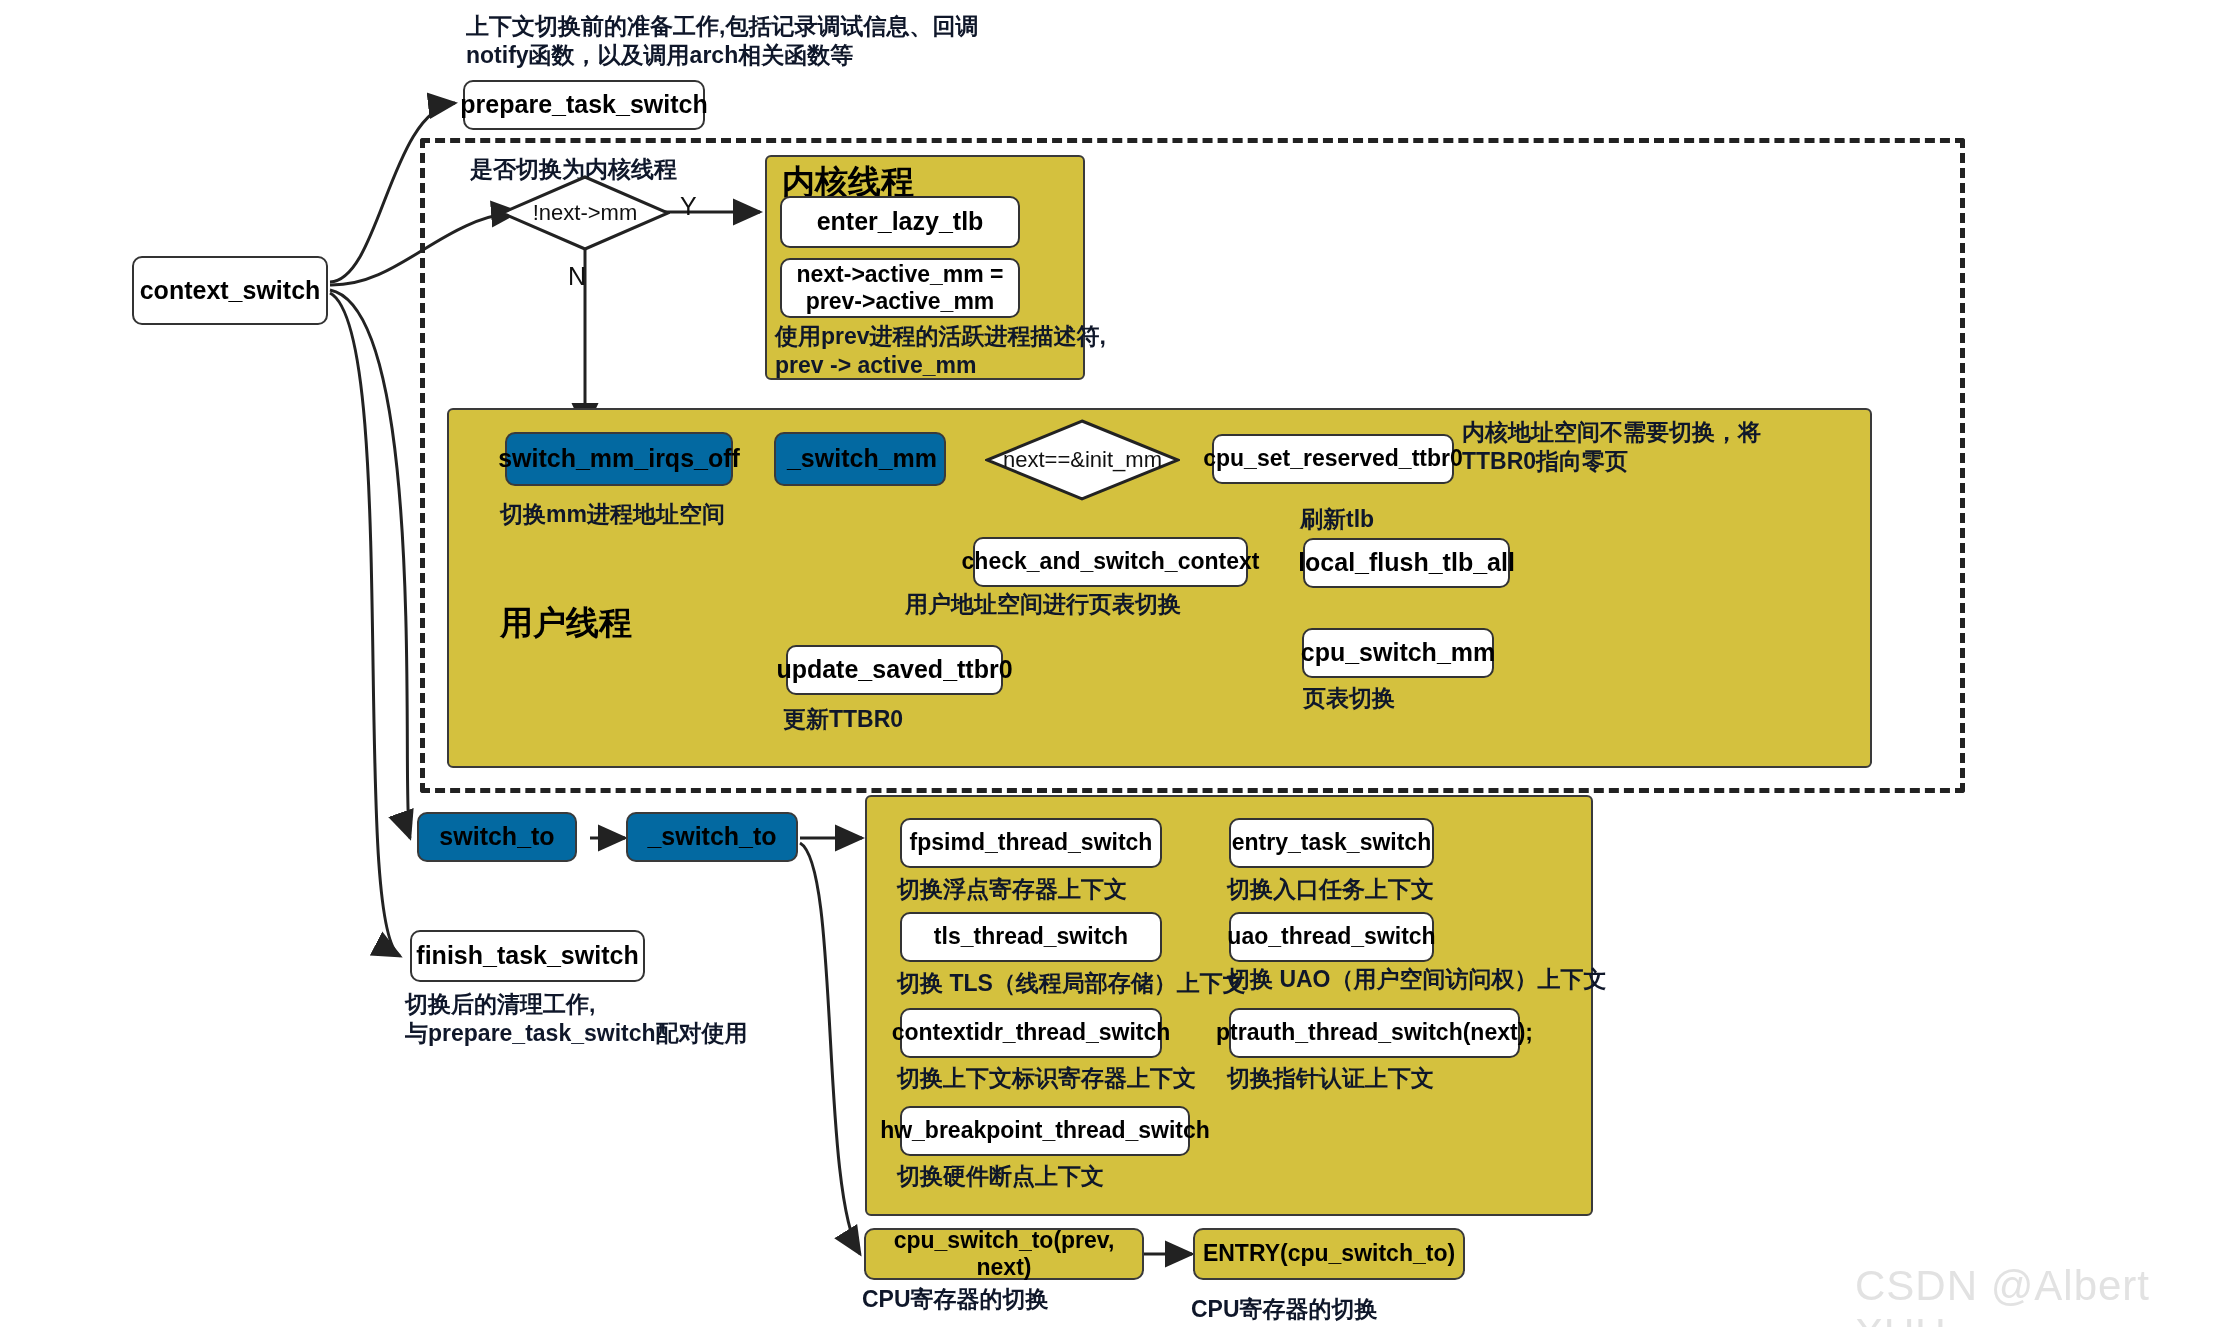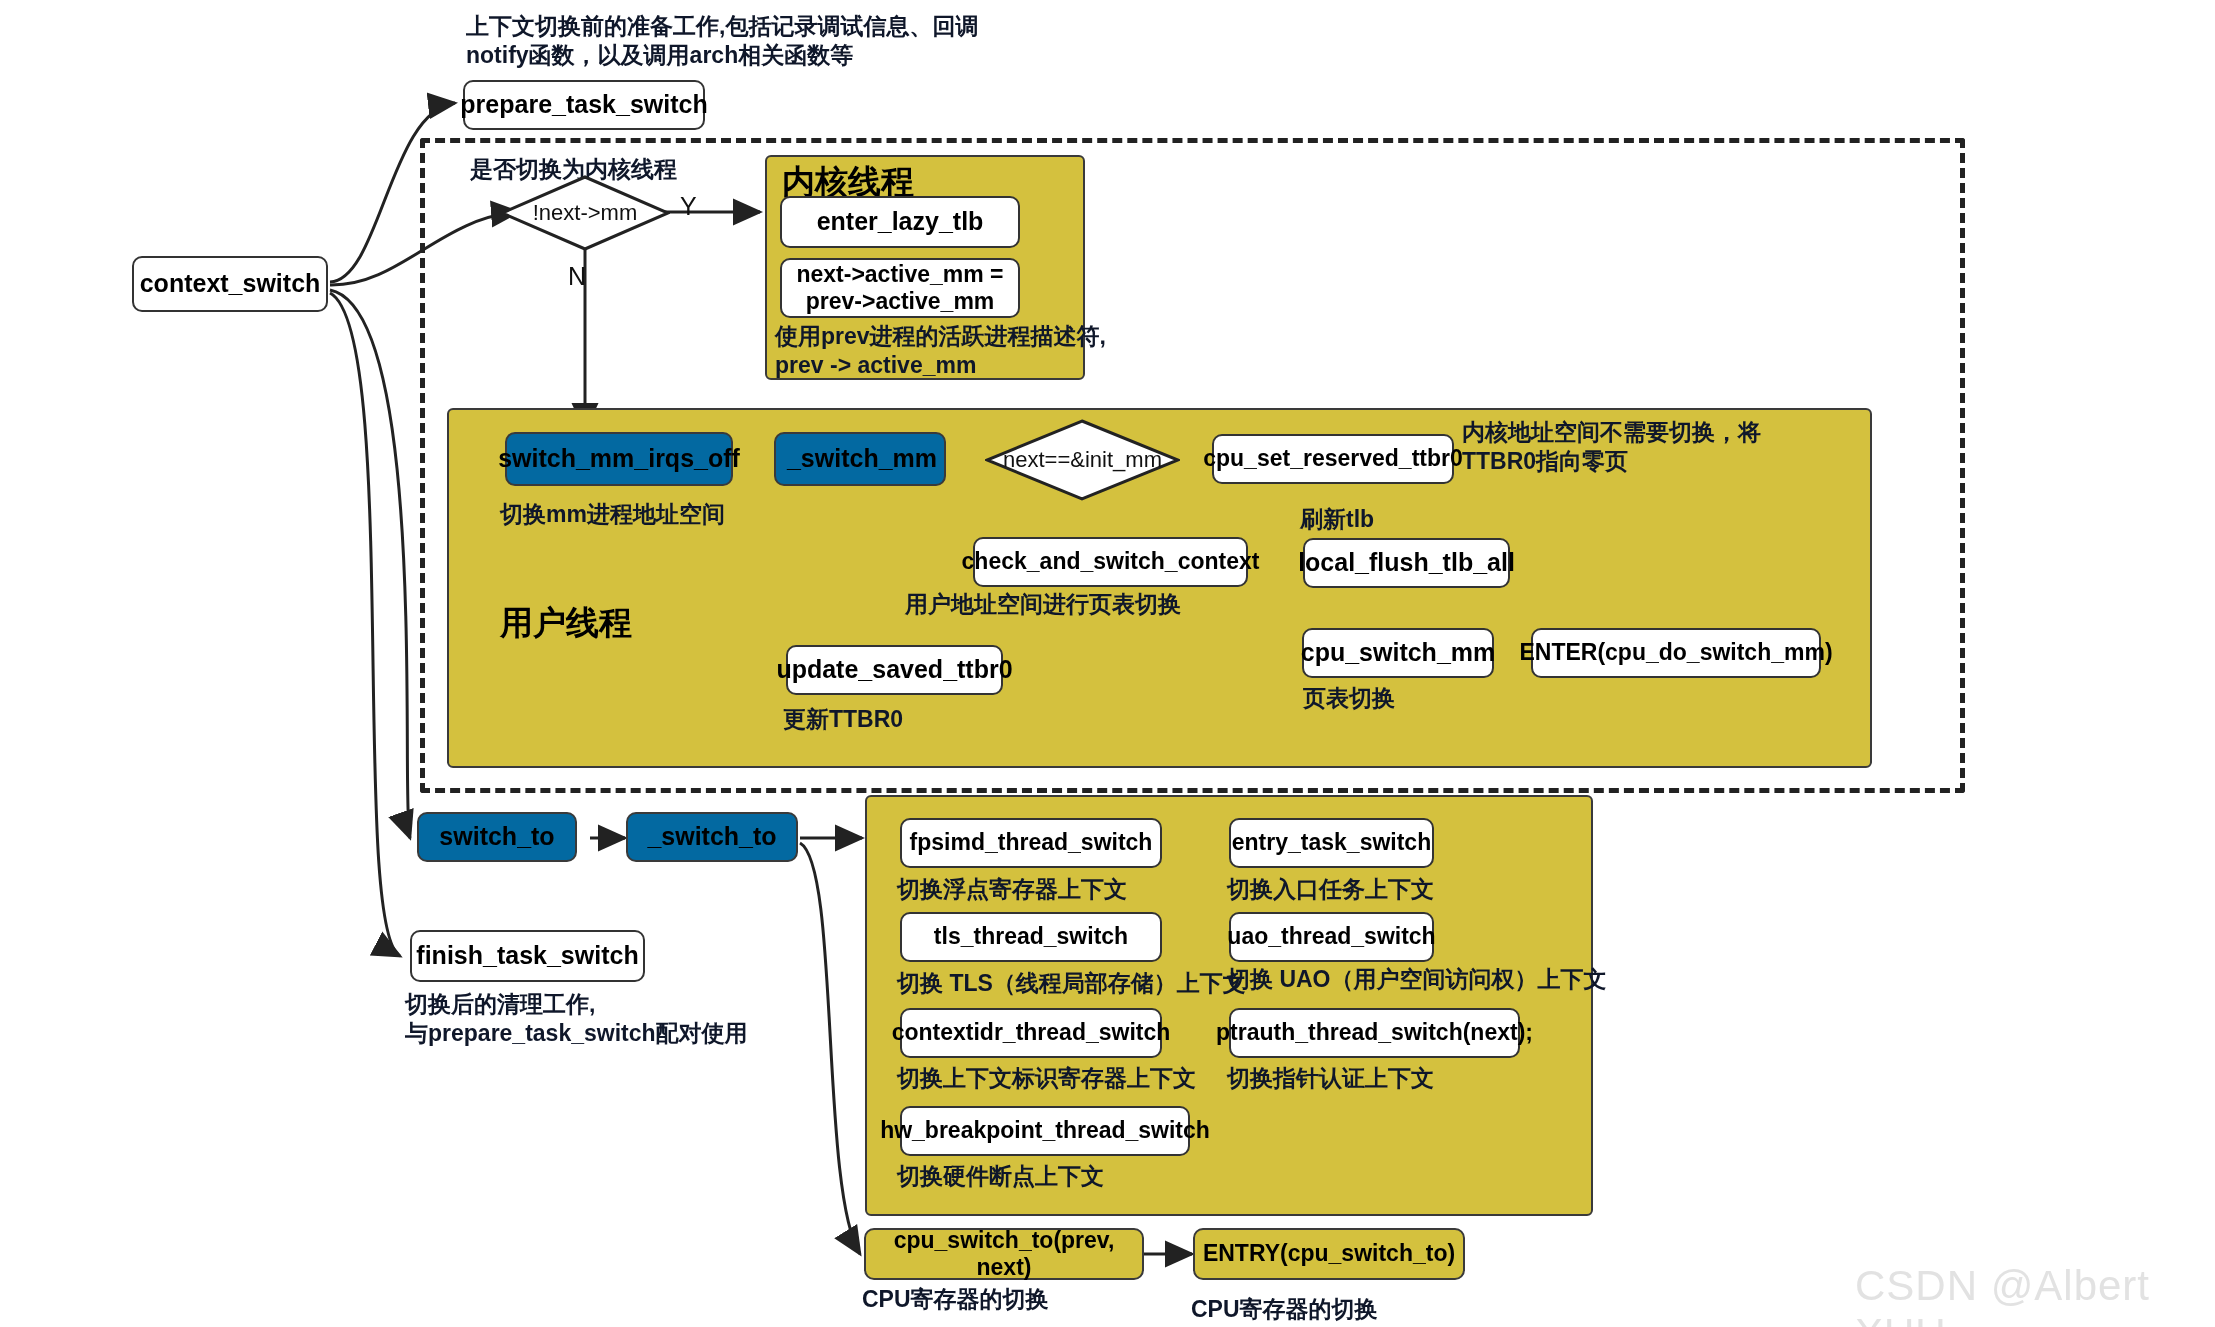--- a/index.html
+++ b/index.html
@@ -86,21 +86,21 @@
 
       <path d="M1143,1254 L1192,1254" marker-end="url(#ar)"></path>
     </g>
   </svg>
 
   <div class="note" style="left:466px;top:12px;">上下文切换前的准备工作,包括记录调试信息、回调
 notify函数，以及调用arch相关函数等</div>
 
   <div class="node" style="left:463px;top:80px;width:242px;height:50px;">prepare_task_switch</div>
 
-  <div class="node" style="left:132px;top:256px;width:196px;height:56px;">context_switch</div>
+  <div class="node" style="left:132px;top:256px;width:196px;height:69px;">context_switch</div>
 
   <div class="dashed" style="left:420px;top:138px;width:1545px;height:655px;"></div>
 
   <div class="note" style="left:470px;top:155px;">是否切换为内核线程</div>
 
   <div class="diamond" style="left:500px;top:175px;width:170px;height:76px;">
     <svg width="170" height="76" viewBox="0 0 170 76">
       <polygon points="85,2 168,38 85,74 2,38" fill="#ffffff" stroke="#222" stroke-width="3"></polygon>
     </svg>
     <div class="dtext">!next-&gt;mm</div>
@@ -140,21 +140,20 @@
 
   <div class="note" style="left:1300px;top:505px;">刷新tlb</div>
   <div class="node" style="left:1303px;top:538px;width:207px;height:50px;">local_flush_tlb_all</div>
 
   <div class="node" style="left:786px;top:645px;width:217px;height:50px;">update_saved_ttbr0</div>
   <div class="note" style="left:783px;top:705px;">更新TTBR0</div>
 
   <div class="node" style="left:1302px;top:628px;width:192px;height:50px;">cpu_switch_mm</div>
   <div class="note" style="left:1303px;top:684px;">页表切换</div>
 
-  <div class="node" style="left:1531px;top:628px;width:290px;height:50px;font-size:23px;">ENTER(cpu_do_switch_mm)</div>
 
   <div class="node red" style="left:417px;top:812px;width:160px;height:50px;">switch_to</div>
   <div class="node red" style="left:626px;top:812px;width:172px;height:50px;">_switch_to</div>
 
   <div class="node" style="left:410px;top:930px;width:235px;height:52px;">finish_task_switch</div>
   <div class="note" style="left:405px;top:990px;">切换后的清理工作,
 与prepare_task_switch配对使用</div>
 
   <div class="panel" style="left:865px;top:795px;width:728px;height:421px;"></div>
 

